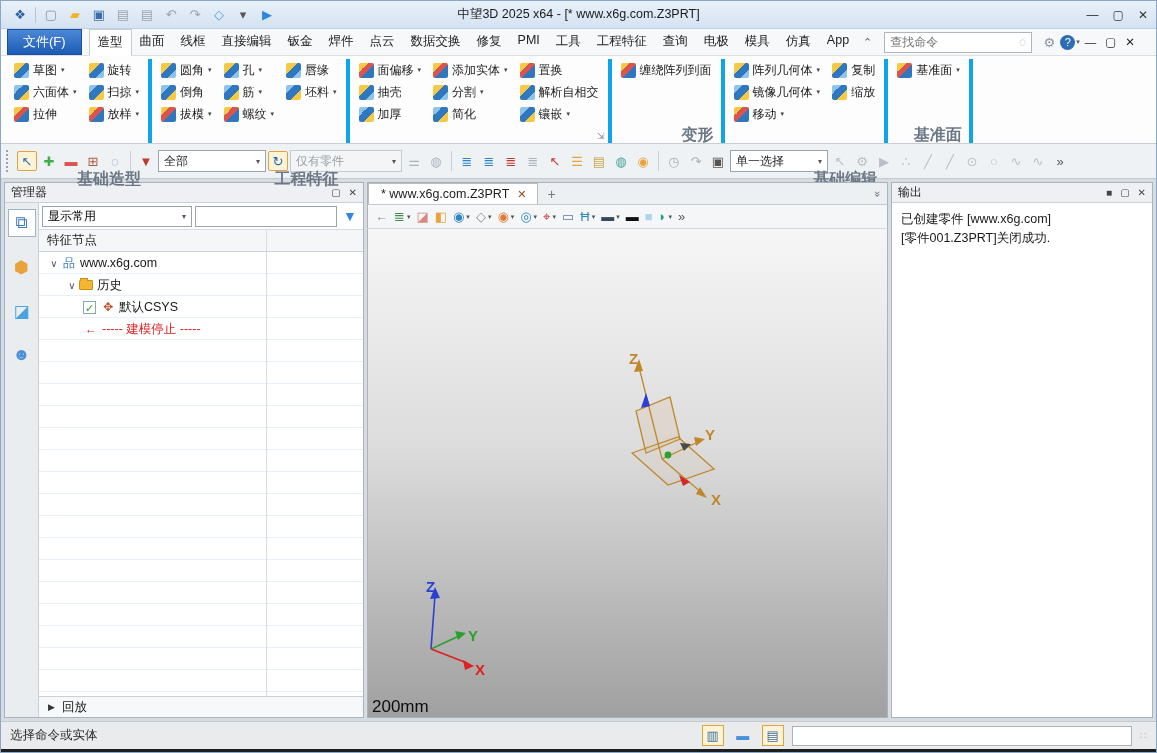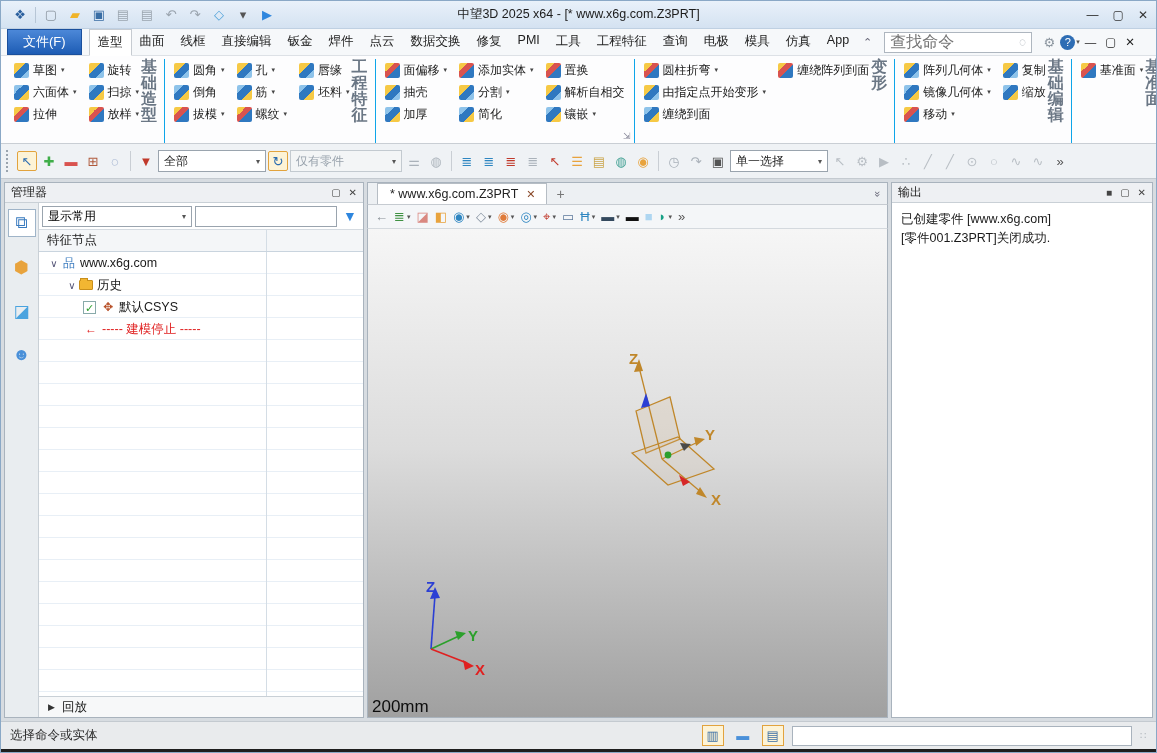--- a/index.html
+++ b/index.html
@@ -15,28 +15,28 @@
   .winctl { margin-left:auto; display:flex; gap:14px; font-size:12px; color:#333; z-index:2; }
   .winctl span { cursor:default; }
 
   
   .menubar { height:27px; display:flex; align-items:center; background:#f6f8fa; border-bottom:1px solid #dde1e6; padding:0 6px; gap:1px; flex:none; }
   .file-btn { background:linear-gradient(#4c88d8,#1d5cb4); border:1px solid #1a4f9c; color:#fff; font-size:13px; padding:3px 15px; margin-right:6px; }
   .mtab { font-size:12.5px; color:#222; padding:4px 8px; white-space:nowrap; }
   .mtab.active { background:#fff; border:1px solid #c6cbd1; border-bottom-color:#fff; }
   .ribbon-collapse { font-size:11px; color:#667; padding:0 5px; }
   .search-wrap { display:flex; align-items:center; border:1px solid #aeb6bf; background:#fff; height:21px; width:148px; padding:0 5px; margin:0 6px; }
-  .search-wrap input { border:none; outline:none; flex:1; font-size:16px; color:#333; font-family:inherit; width:70px; }
+  .search-wrap input { border:none; outline:none; flex:1; font-size:12px; color:#333; font-family:inherit; width:70px; }
   .search-glyph { color:#8a949e; font-size:12px; }
   .mini-ico { width:20px; text-align:center; font-size:13px; }
   .mdictl { display:flex; gap:9px; font-size:11.5px; color:#222; margin-left:4px; align-items:center; }
 
   
   .ribbon { height:88px; background:#fdfdfe; border-bottom:1px solid #c9ced4; display:flex; padding:3px 4px 0 4px; flex:none; }
-  .rgroup { display:flex; flex-direction:row; padding:0 7px; border-right:1px solid #0ea5e9; position:relative; }
+  .rgroup { display:flex; flex-direction:column; padding:0 7px; border-right:4px solid #0ea5e9; position:relative;gap:46px; }
   .rcols { display:flex; gap:8px; flex:1; }
   .rcol { display:flex; flex-direction:column; }
   .ritem { display:flex; align-items:center; gap:4px; height:22px; padding:0 2px; font-size:12px; color:#1b1b1b; white-space:nowrap; cursor:default; }
   .ric { width:15px; height:15px; border-radius:2px; flex:none; }
   .ic0 { background:linear-gradient(135deg,#f6c945 0 38%,#2f78c0 38% 72%,#8ec3ea 72% 100%); }
   .ic1 { background:linear-gradient(135deg,#8ec3ea 0 30%,#2f78c0 30% 66%,#f6c945 66% 100%); }
   .ic2 { background:linear-gradient(135deg,#f6c945 0 30%,#d9534f 30% 55%,#2f78c0 55% 100%); }
   .rcaret { font-size:7px; color:#444; }
   .rgroup-label { text-align:right; font-size:16px; color:#6b7785; height:17px; line-height:16px;font-weight:bold; }
   .launcher { position:absolute; right:3px; bottom:2px; font-size:9px; color:#889; }
@@ -77,21 +77,21 @@
   .tico { width:16px; text-align:center; font-size:12px; margin-right:3px; }
   .tchk { width:13px; height:13px; border:1px solid #8aa; background:#fff; color:#2ca02c; font-size:11px; line-height:12px; text-align:center; margin-right:4px; }
   .mini-folder { width:14px; height:10px; background:#f2b632; border:1px solid #c98f1b; border-radius:1px; position:relative; margin-right:4px; }
   .mini-folder:before { content:""; position:absolute; top:-3px; left:0; width:6px; height:2px; background:#f2b632; border:1px solid #c98f1b; border-bottom:none; }
   .red { color:#e02020; }
   .replay { height:21px; border-top:1px solid #c9d0d6; background:#f7f8f9; display:flex; align-items:center; gap:7px; padding:0 9px; font-size:12.5px; color:#222; flex:none; }
   .replay .arr { font-size:9px; color:#333; }
 
   
   .docarea { flex:1; border:none; background:transparent; min-width:0; }
-  .tabstrip { height:23px; background:#edf0f3; border:1px solid #a9b3bd; border-bottom:1px solid #c6cbd1; display:flex; align-items:flex-end; padding-left:9px; flex:none; position:relative; }
+  .tabstrip { height:23px; background:#edf0f3; border:1px solid #a9b3bd; border-bottom:1px solid #c6cbd1; display:flex; align-items:flex-end; flex:none; position:relative; }
   .doctab { background:#fff; border:1px solid #b6bdc4; border-bottom:none; padding:3px 10px 3px 12px; font-size:12.5px; color:#222; display:flex; align-items:center; gap:8px; }
   .tab-close { color:#8b4a2a; font-size:11px; }
   .newtab { font-size:14px; color:#777; padding:0 10px 2px; }
   .strip-chevron { position:absolute; right:6px; bottom:4px; font-size:11px; color:#667; transform:rotate(90deg); }
   .doctoolbar { height:24px; background:#f4f6f8; border:1px solid #a9b3bd; border-top:none; border-bottom:1px solid #d4d9de; display:flex; align-items:center; padding:0 7px; gap:6px; flex:none; }
   .dicon { display:flex; align-items:center; gap:2px; font-size:13px; }
   .dicon .car { font-size:7px; color:#555; }
   .viewport { flex:1; position:relative; border:1px solid #a9b3bd; border-top:none; background:linear-gradient(#f6f6f6 0%,#dcdcdc 45%,#a0a0a0 100%); overflow:hidden; min-height:0; }
   .hints { position:absolute; left:12px; top:4px; font-size:12.5px; color:#1a1a1a; line-height:1.45; }
   .scale-label { position:absolute; left:4px; bottom:0; font-size:17px; color:#0d0d0d; }
@@ -308,36 +308,20 @@
               <span class="ric ic1"></span>
               <span>镶嵌</span>
               <span class="rcaret">▾</span>
             </div>
           </div>
         </div>
         <span class="launcher">⇲</span>
       </div>
       <div class="rgroup">
         <div class="rcols">
-          <div class="rcol">
-            <div class="ritem">
-              <span class="ric ic2"></span>
-              <span>圆柱折弯</span>
-              <span class="rcaret">▾</span>
-            </div>
-            <div class="ritem">
-              <span class="ric ic0"></span>
-              <span>由指定点开始变形</span>
-              <span class="rcaret">▾</span>
-            </div>
-            <div class="ritem">
-              <span class="ric ic1"></span>
-              <span>缠绕到面</span>
-            </div>
-          </div>
           <div class="rcol">
             <div class="ritem">
               <span class="ric ic2"></span>
               <span>缠绕阵列到面</span>
             </div>
           </div>
         </div>
         <div class="rgroup-label">变形</div>
       </div>
       <div class="rgroup">

